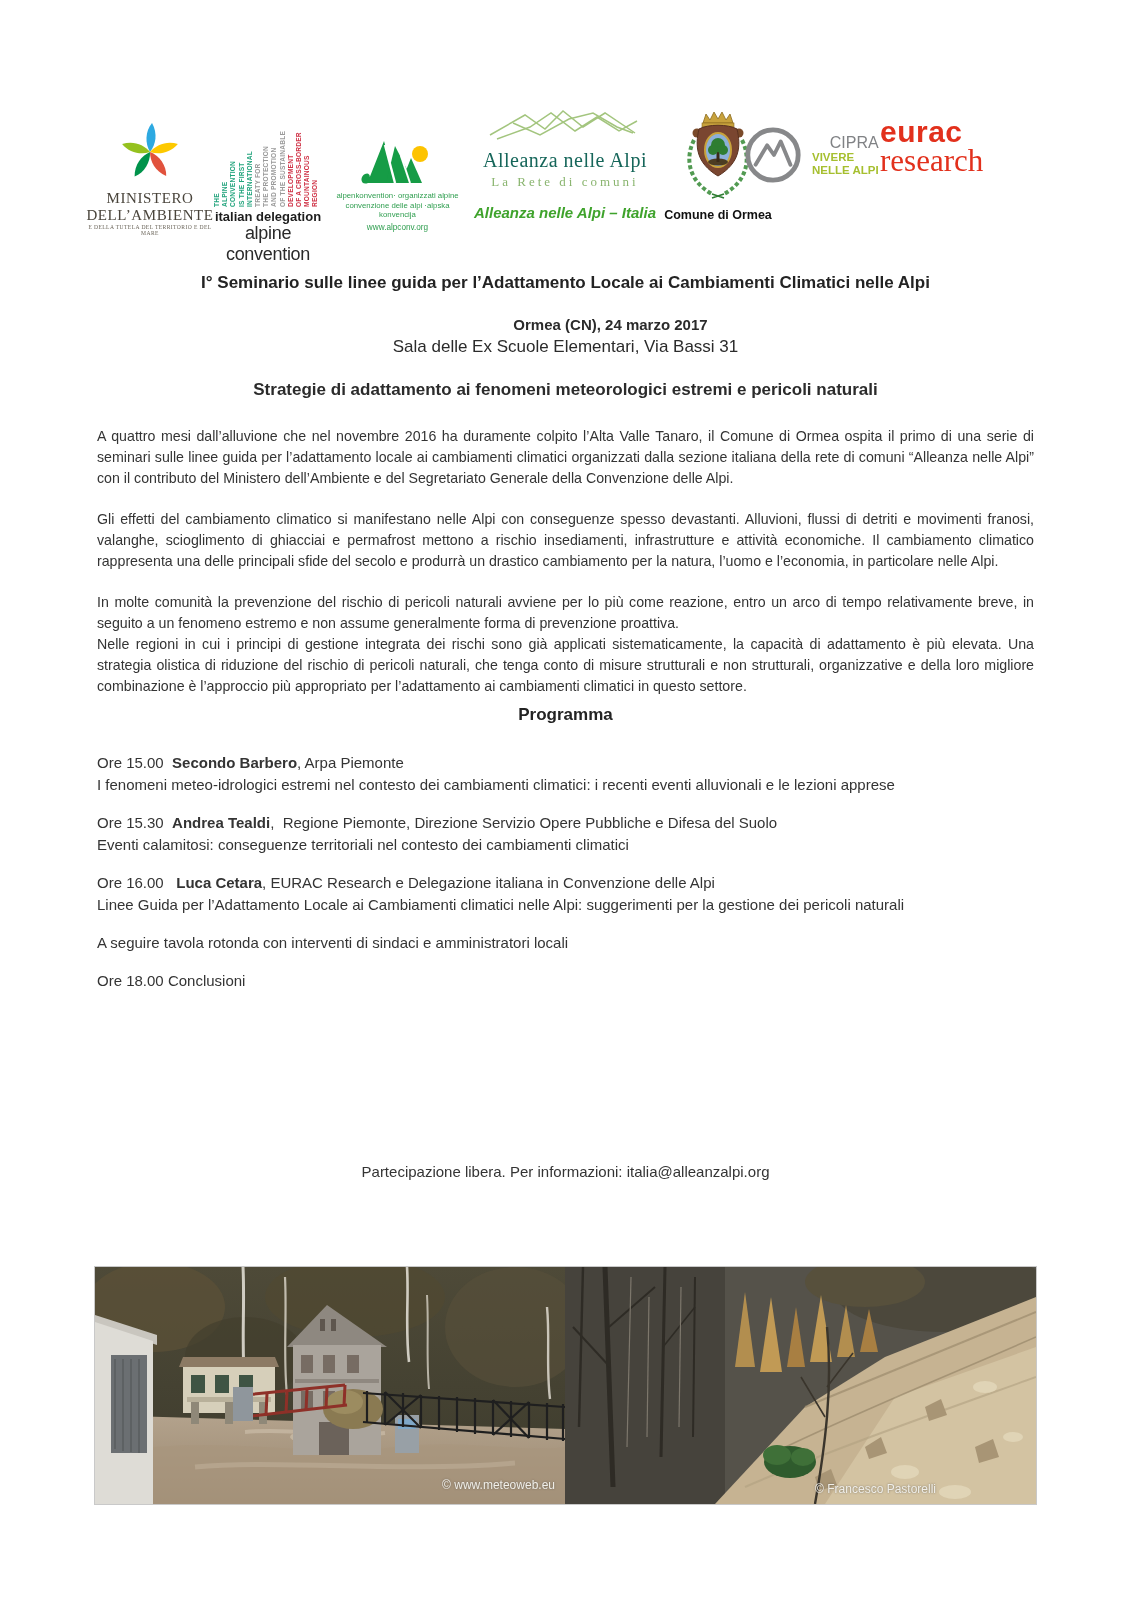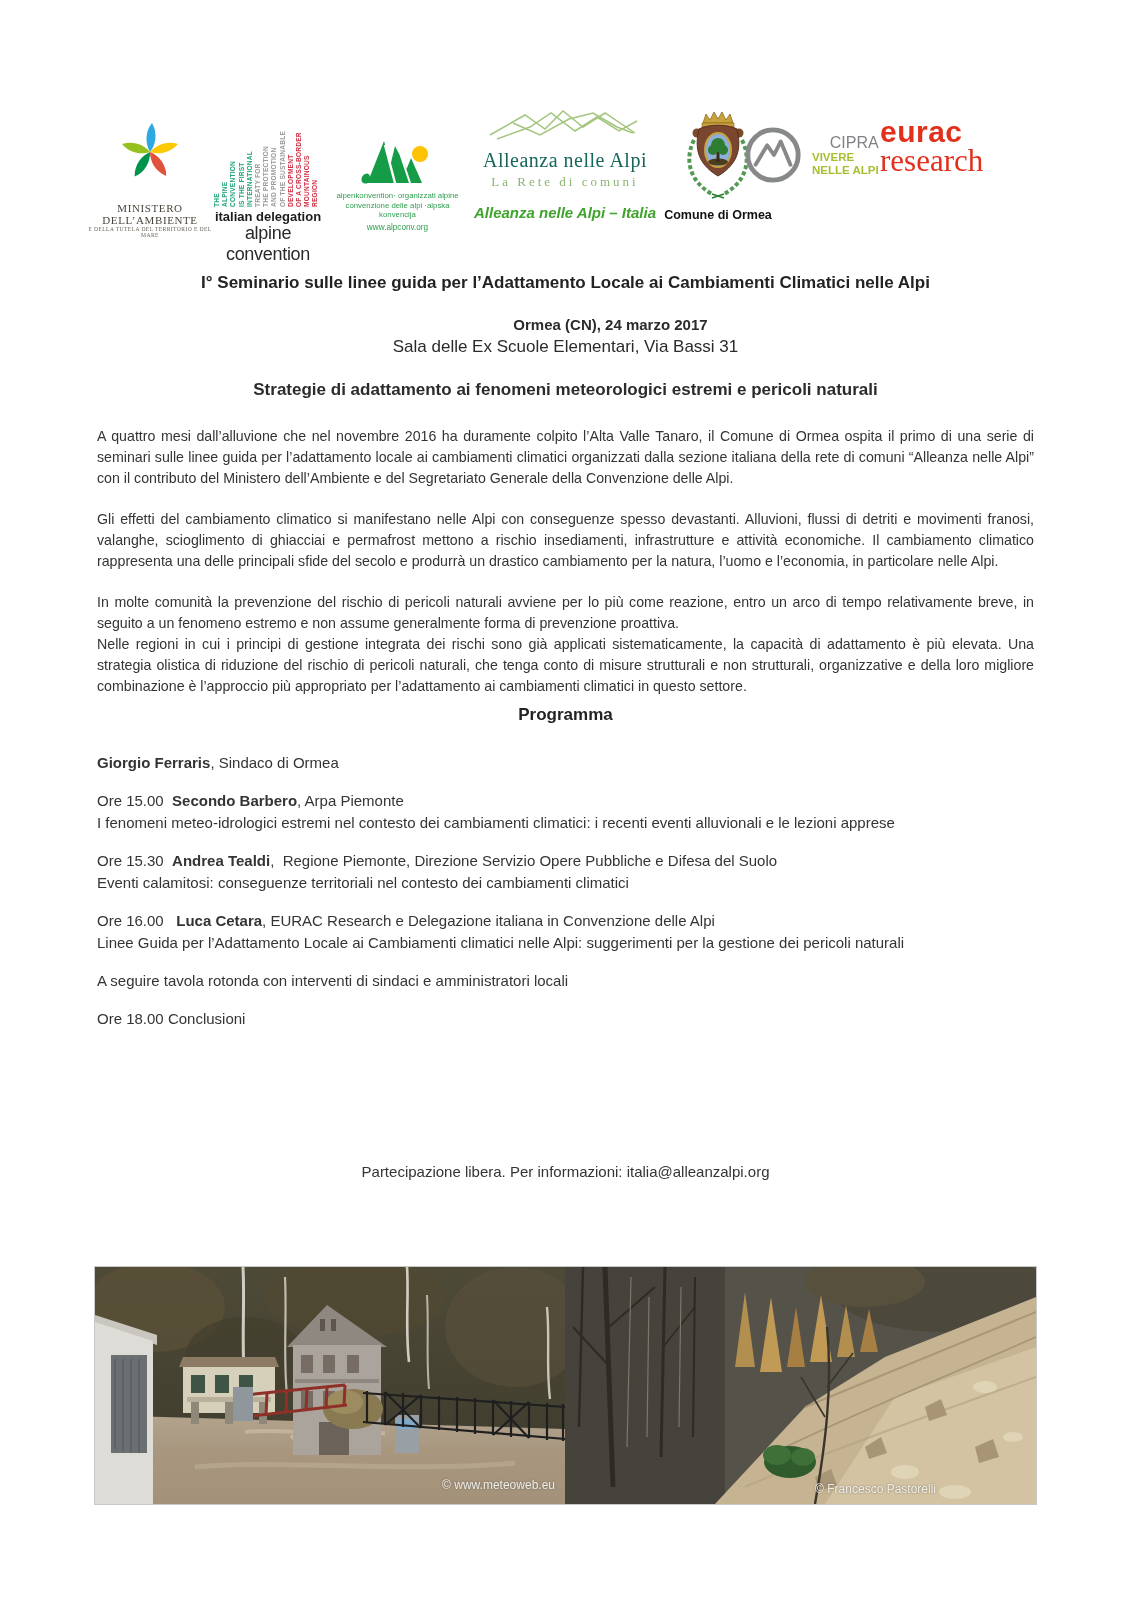--- a/index.html
+++ b/index.html
@@ -1,21 +1,21 @@
 <!DOCTYPE html>
 <html><head>
 <meta charset="utf-8">
 <style>
   html,body{margin:0;padding:0;background:#e9e9e9;}
   .page{position:relative;width:1131px;height:1600px;background:#ffffff;margin:0 auto;
         font-family:"Liberation Sans",sans-serif;color:#2b2b2b;overflow:hidden;}
 
   
   .logoblock{position:absolute;text-align:center;}
-  .min-cap1{font-family:"Liberation Serif",serif;font-size:11px;letter-spacing:.6px;color:#4a453c;margin-top:16px;}
+  .min-cap1{font-family:"Liberation Serif",serif;font-size:15px;letter-spacing:.6px;color:#4a453c;margin-top:4px;}
   .min-cap2{font-family:"Liberation Serif",serif;font-size:5.6px;letter-spacing:.4px;color:#6b655a;}
 
   .delegation-vtxt{position:relative;width:108px;height:96px;overflow:visible;}
   .delegation-inner{position:absolute;top:0;left:0;width:96px;height:108px;
       transform:rotate(-90deg) translateX(-96px);transform-origin:top left;
       text-align:left;}
   .dcol{font-size:6.6px;font-weight:bold;line-height:8.2px;letter-spacing:.2px;white-space:nowrap;}
   .dcol.green{color:#23a47d}.dcol.gray{color:#9a9a9a}.dcol.red{color:#cf3246}
   .del-cap1{font-size:13px;font-weight:bold;color:#1c1c1c;margin-top:2px;}
   .del-cap2{font-size:18px;color:#2a2a2a;letter-spacing:-.3px;margin-top:-1px;}
@@ -188,21 +188,20 @@
     <p>A quattro mesi dall’alluvione che nel  novembre 2016 ha duramente colpito l’Alta Valle Tanaro, il Comune di Ormea ospita il primo di una serie di seminari  sulle linee guida per l’adattamento locale ai cambiamenti climatici organizzati dalla sezione italiana della rete di comuni “Alleanza nelle Alpi” con il contributo del Ministero dell’Ambiente e del Segretariato Generale della Convenzione delle Alpi.</p>
     <p>Gli effetti del cambiamento climatico si manifestano nelle Alpi con conseguenze spesso devastanti. Alluvioni, flussi di detriti e movimenti franosi, valanghe, scioglimento di ghiacciai e permafrost mettono a rischio insediamenti, infrastrutture e attività economiche. Il cambiamento climatico rappresenta una delle principali sfide del secolo e produrrà un drastico cambiamento per la natura, l’uomo e l’economia, in particolare nelle Alpi.</p>
     <p><span>In molte comunità la prevenzione del rischio di pericoli naturali avviene per lo più come reazione, entro un arco di tempo relativamente breve, in seguito a un fenomeno estremo e non assume generalmente forma di prevenzione proattiva.</span><br>
     <span>Nelle regioni in cui i principi di gestione integrata dei rischi sono già applicati sistematicamente, la capacità di adattamento è più elevata. Una strategia olistica di riduzione del rischio di pericoli naturali, che tenga conto di misure strutturali e non strutturali, organizzative e della loro migliore combinazione è l’approccio più appropriato per l’adattamento ai cambiamenti climatici in questo settore.</span></p>
   </div>
 
   <div class="program" style="top:705px;">
     <div class="prog-head">Programma</div>
     <div>
         <div class="prog-block">
-          <div class="prog-line"><span class="b">Giorgio Ferraris</span><span>, Sindaco di Ormea</span></div>
         </div>
         <div class="prog-block">
           <div class="prog-line"><span>Ore 15.00  </span><span class="b">Secondo Barbero</span><span>, Arpa Piemonte</span></div>
           <div class="prog-line"><span>I fenomeni meteo-idrologici estremi nel contesto dei cambiamenti climatici: i recenti eventi alluvionali e le lezioni apprese</span></div>
         </div>
         <div class="prog-block">
           <div class="prog-line"><span>Ore 15.30  </span><span class="b">Andrea Tealdi</span><span>,  Regione Piemonte, Direzione Servizio Opere Pubbliche e Difesa del Suolo</span></div>
           <div class="prog-line"><span>Eventi calamitosi: conseguenze territoriali nel contesto dei cambiamenti climatici</span></div>
         </div>
         <div class="prog-block">

